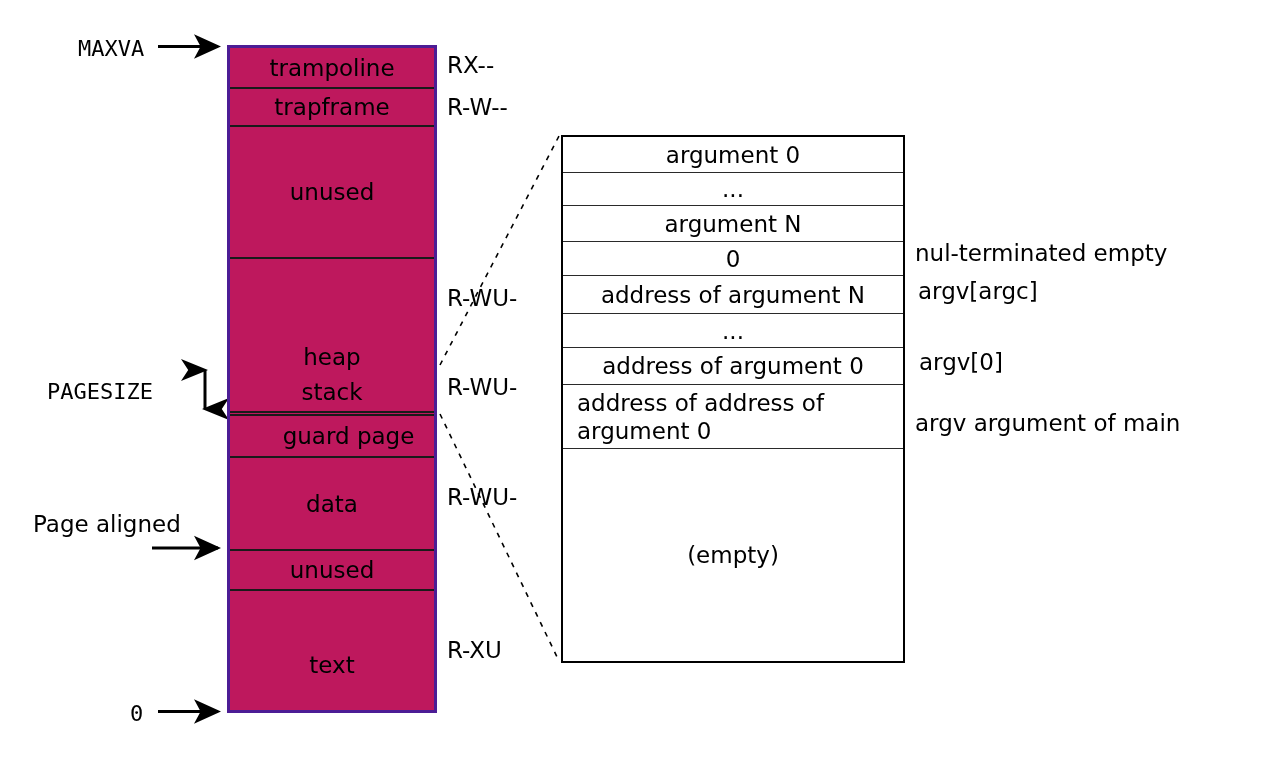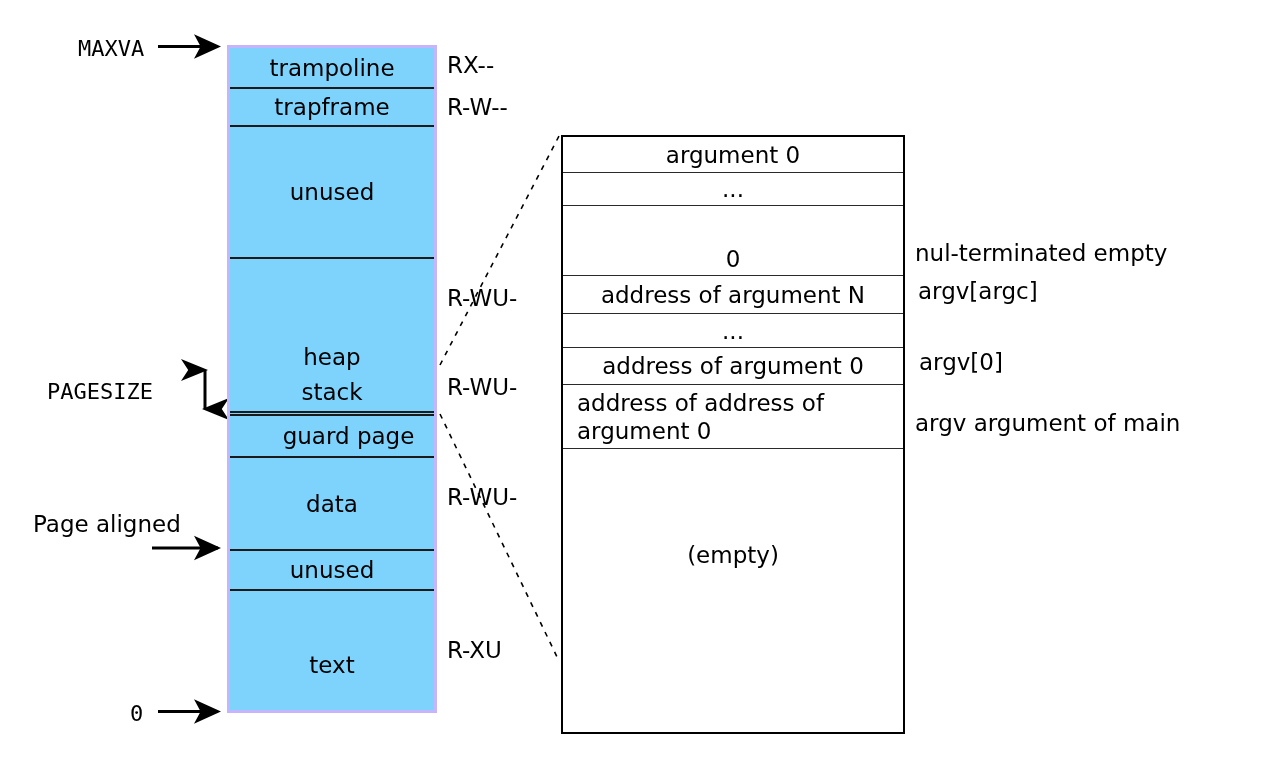--- a/index.html
+++ b/index.html
@@ -23,23 +23,23 @@
     width: 1276px;
     height: 758px;
   }
   
   .mem-box {
     position: absolute;
     left: 227px;
     top: 45px;
     width: 210px;
     height: 668px;
-    border: 3px solid #c4b5fd;
-    box-sizing: border-box;
-    background: #7dd3fc;
+    border: 3px solid #4c1d95;
+    box-sizing: border-box;
+    background: #be185d;
   }
   .mem-row {
     position: absolute;
     left: 0;
     width: 100%;
     box-sizing: border-box;
     display: flex;
     align-items: center;
     justify-content: center;
     font-size: 23px;
@@ -47,21 +47,21 @@
   }
   .mem-row.divider-bottom {
     border-bottom: 2px solid #1a1a1a;
   }
   
   .argv-box {
     position: absolute;
     left: 561px;
     top: 135px;
     width: 344px;
-    height: 599px;
+    height: 528px;
     border: 2px solid #000;
     box-sizing: border-box;
     background: #fff;
   }
   .argv-row {
     position: absolute;
     left: 0;
     width: 100%;
     box-sizing: border-box;
     display: flex;
@@ -201,20 +201,23 @@
   <div class="argv-box">
 
     <div class="argv-row divider-bottom" style="top:0px; height:36px;">
       <span>argument 0</span>
     </div>
 
     <div class="argv-row divider-bottom" style="top:36px; height:33px;">
       <span>...</span>
     </div>
 
+    <div class="argv-row divider-bottom" style="top:69px; height:36px;">
+      <span>argument N</span>
+    </div>
 
     <div class="argv-row divider-bottom" style="top:105px; height:34px;">
       <span>0</span>
     </div>
 
     <div class="argv-row divider-bottom" style="top:139px; height:38px;">
       <span>address of argument N</span>
     </div>
 
     <div class="argv-row divider-bottom" style="top:177px; height:34px;">

